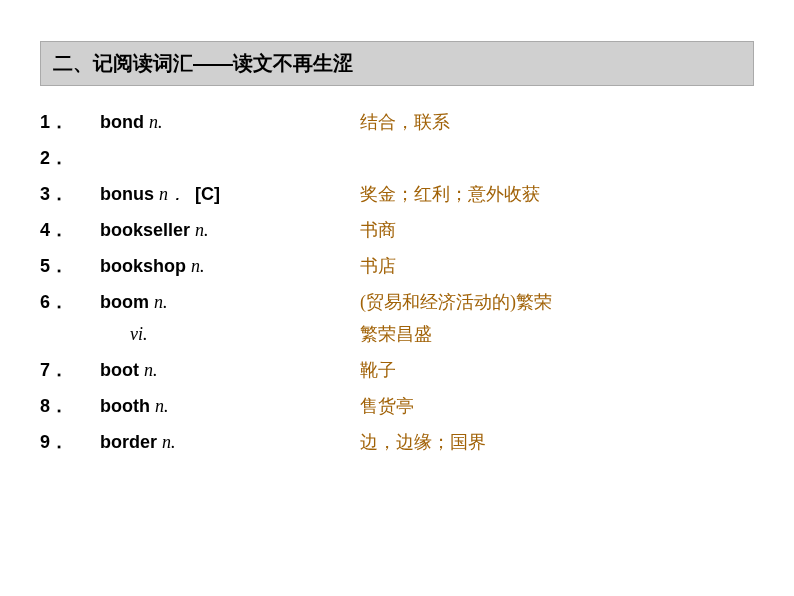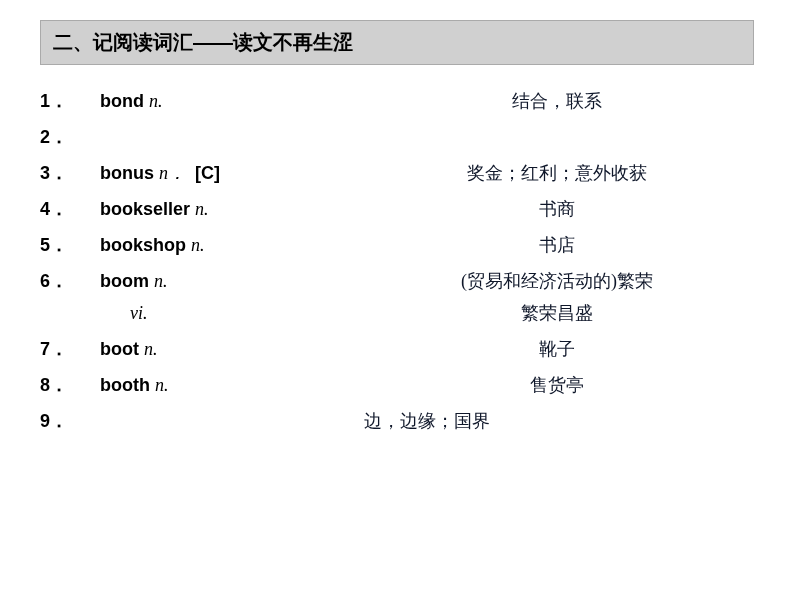--- a/index.html
+++ b/index.html
@@ -21,20 +21,21 @@
       height: 596px;
       padding: 20px 40px;
       background: #ffffff;
     }
 
     .section-header {
       background-color: #d0d0d0;
       padding: 8px 12px;
       margin-bottom: 18px;
       border: 1px solid #aaa;
+      margin-top: 21px;
     }
 
     .section-header-text {
       font-size: 20px;
       font-weight: bold;
       color: #000;
       font-family: "SimHei", "STHeiti", sans-serif;
     }
 
     .vocab-row {
@@ -79,23 +80,22 @@
       font-size: 18px;
       font-weight: bold;
       font-family: "Arial", sans-serif;
       color: #000;
       margin-left: 4px;
     }
 
     .meaning-col {
       flex: 1;
       font-size: 18px;
-      color: #0f172a;
+      color: #a16207;
       font-family: "SimSun", "STSong", serif;
-      text-align: center;
     }
 
     .sub-row .num-col {
       width: 60px;
     }
 
     .sub-row .word-col {
       width: 260px;
       padding-left: 30px;
     }
@@ -147,16 +147,17 @@
         <div class="word-col"><span class="word-main">boot </span><span class="word-pos">n.</span></div>
         <div class="meaning-col">靴子</div>
       </div>
       <div class="vocab-row">
         <div class="num-col">8．</div>
         <div class="word-col"><span class="word-main">booth </span><span class="word-pos">n.</span></div>
         <div class="meaning-col">售货亭</div>
       </div>
       <div class="vocab-row">
         <div class="num-col">9．</div>
+        <div class="word-col"><span class="word-main">border </span><span class="word-pos">n.</span></div>
         <div class="meaning-col">边，边缘；国界</div>
       </div>
     </div>
 </div>
 
 </body></html>

